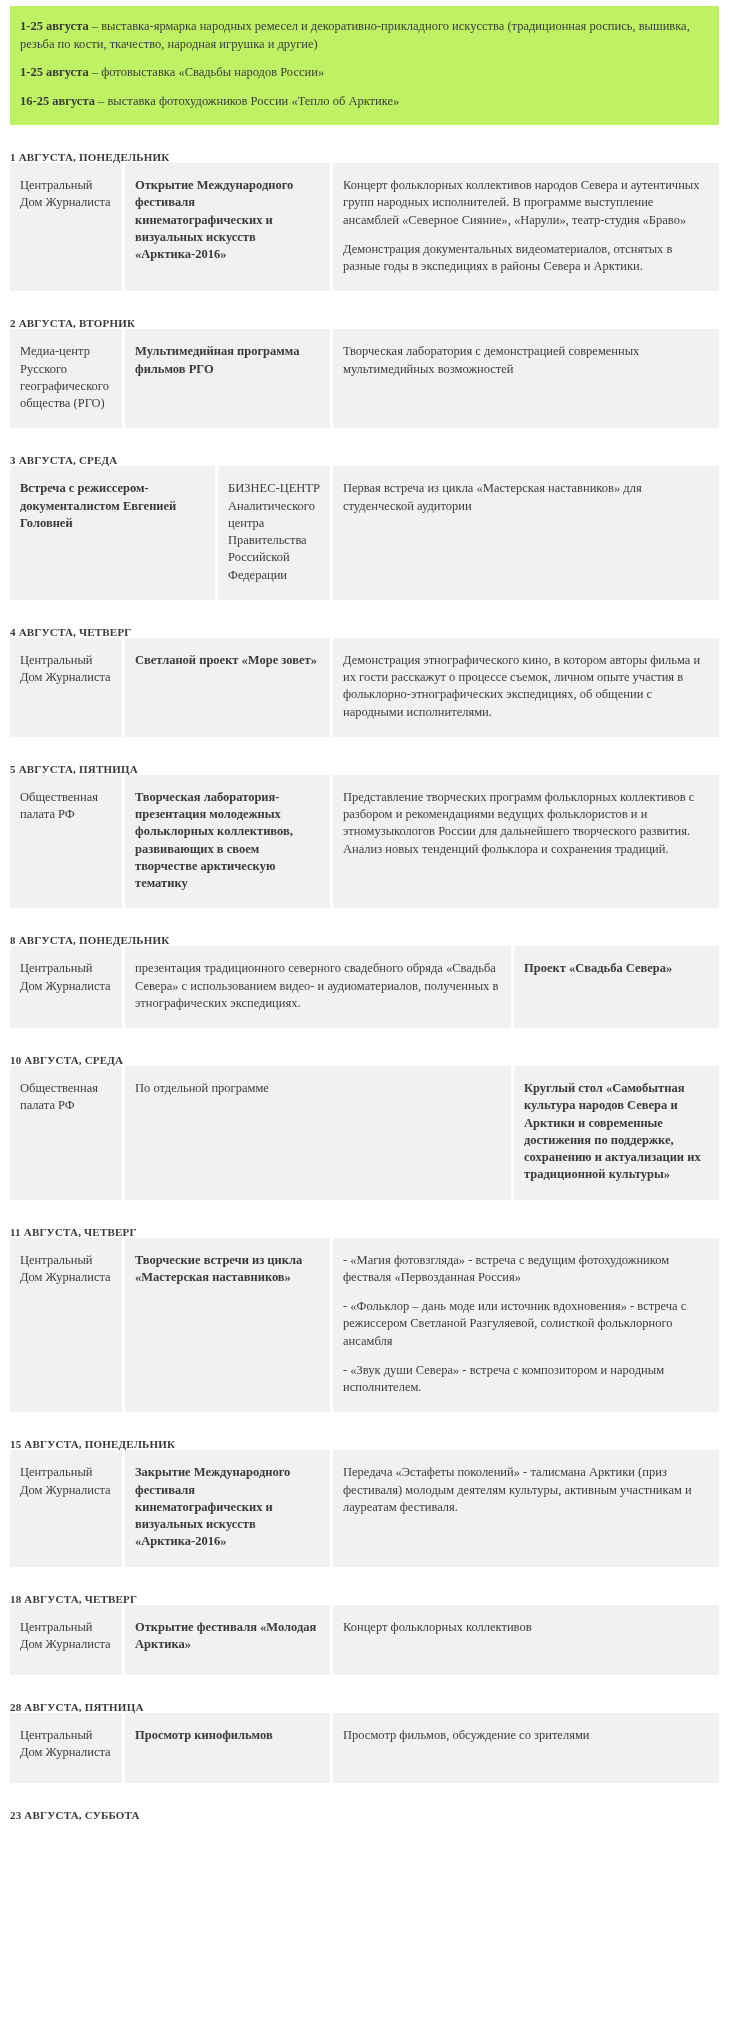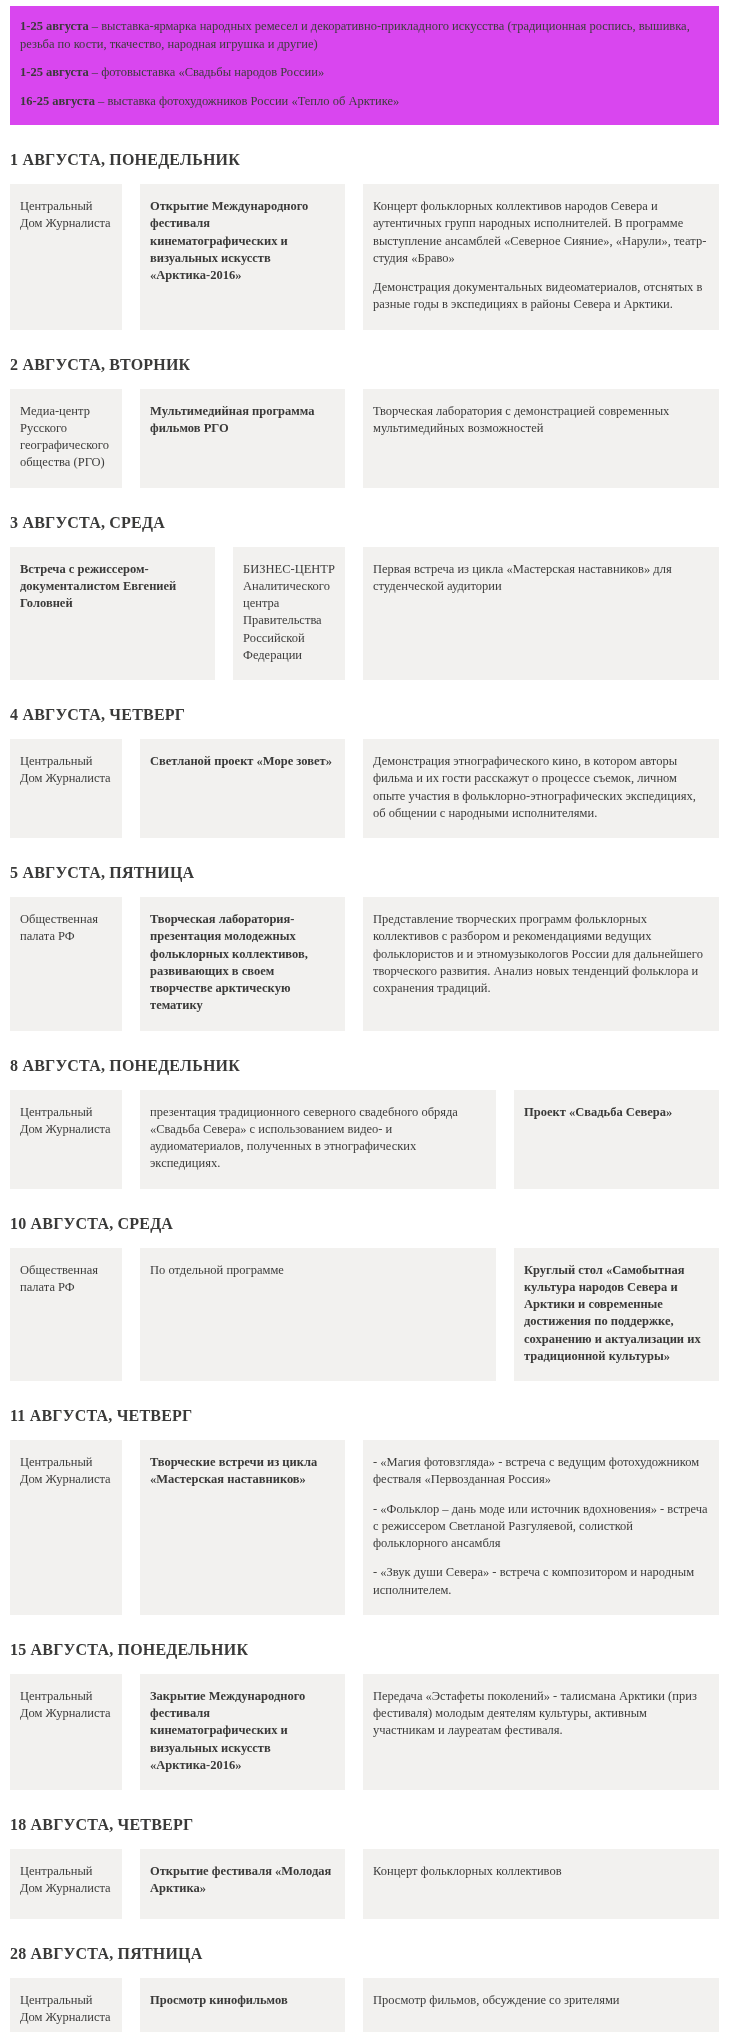--- a/index.html
+++ b/index.html
@@ -11,41 +11,40 @@
     width: 729px;
     font-family: "Liberation Serif", "DejaVu Serif", serif;
     font-size: 12.5px;
     color: #3d3d3c;
     -webkit-font-smoothing: antialiased;
   }
   .page {
     padding: 6px 10px 10px;
   }
   .intro-panel {
-    background: #d946ef;
+    background: #bef264;
     padding: 12px 16px 4px 10px;
   }
   .intro-item {
     margin: 0 0 11px 0;
     line-height: 1.4;
   }
   .intro-item strong {
     color: #3a3a39;
   }
   .section-header {
     font-weight: bold;
-    font-size: 16px;
+    font-size: 11px;
     color: #3a3a39;
     margin: 26px 0 0 0;
     letter-spacing: 0.2px;
   }
   .event-row {
     display: flex;
-    gap: 18px;
-    margin-top: 15px;
+    gap: 3px;
   }
   .cell {
     background: #f2f1ef;
     box-sizing: border-box;
     padding: 14px 10px 16px 10px;
     min-height: 70px;
     line-height: 1.38;
   }
   .venue-cell {
     flex: 0 0 112px;

